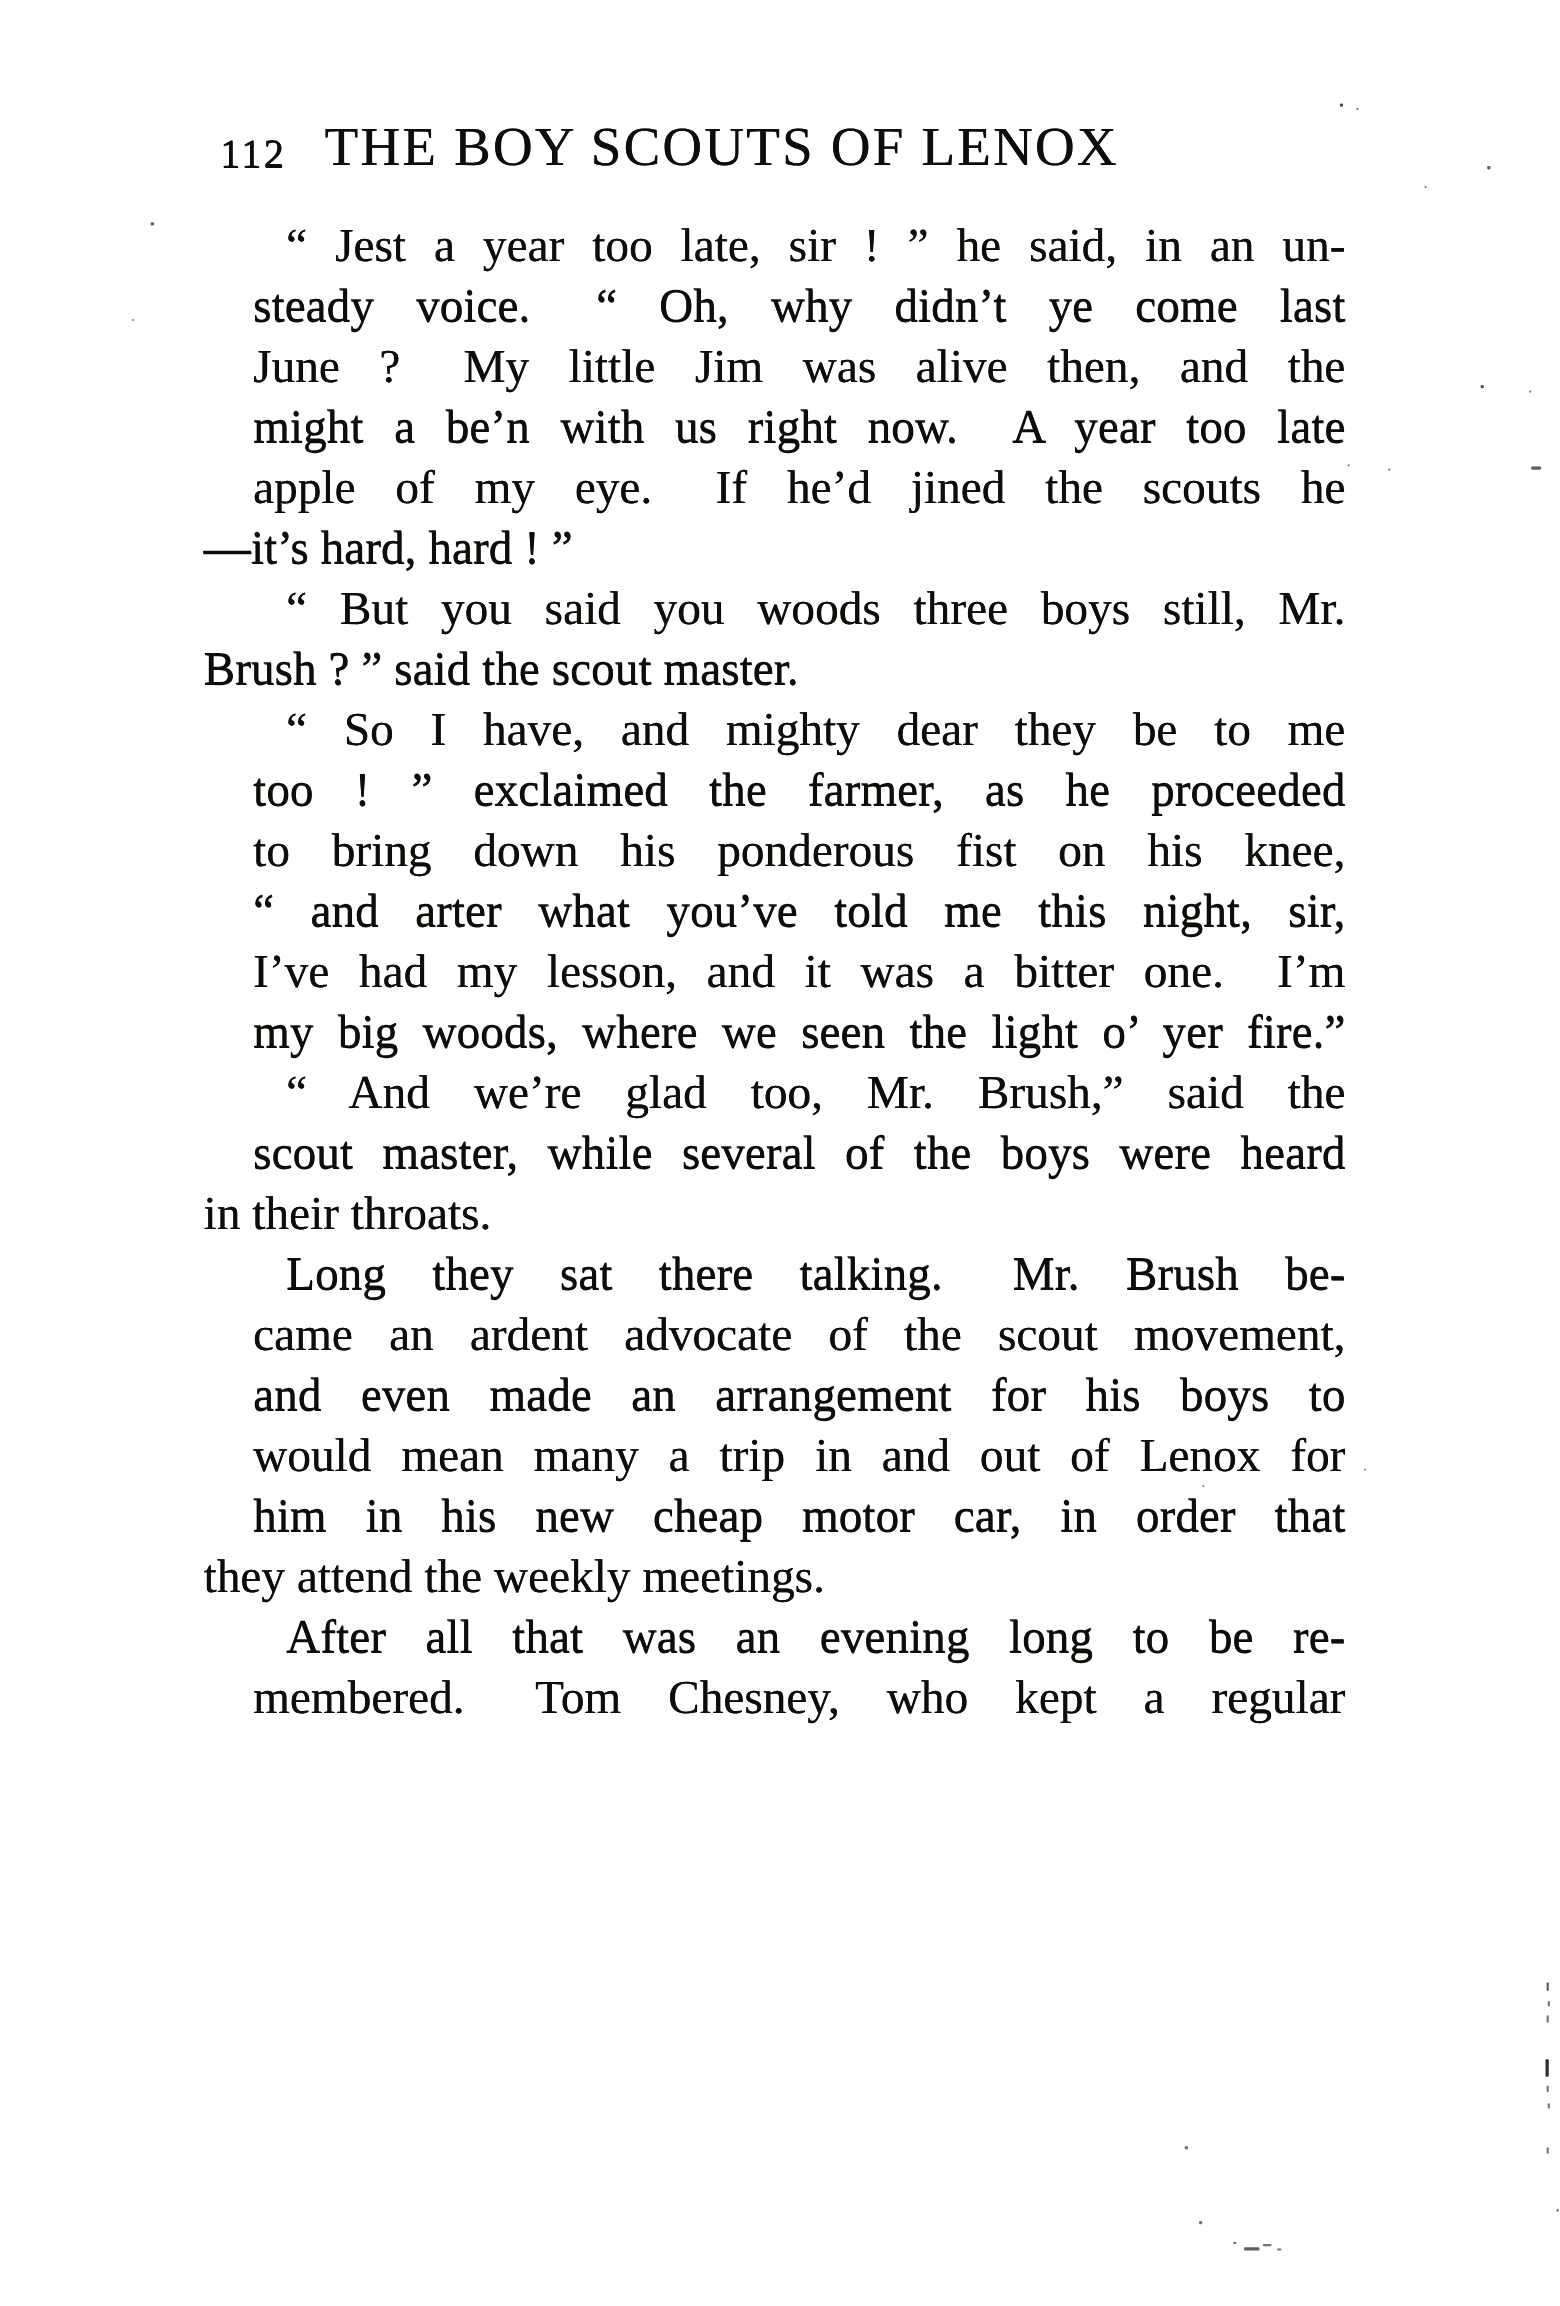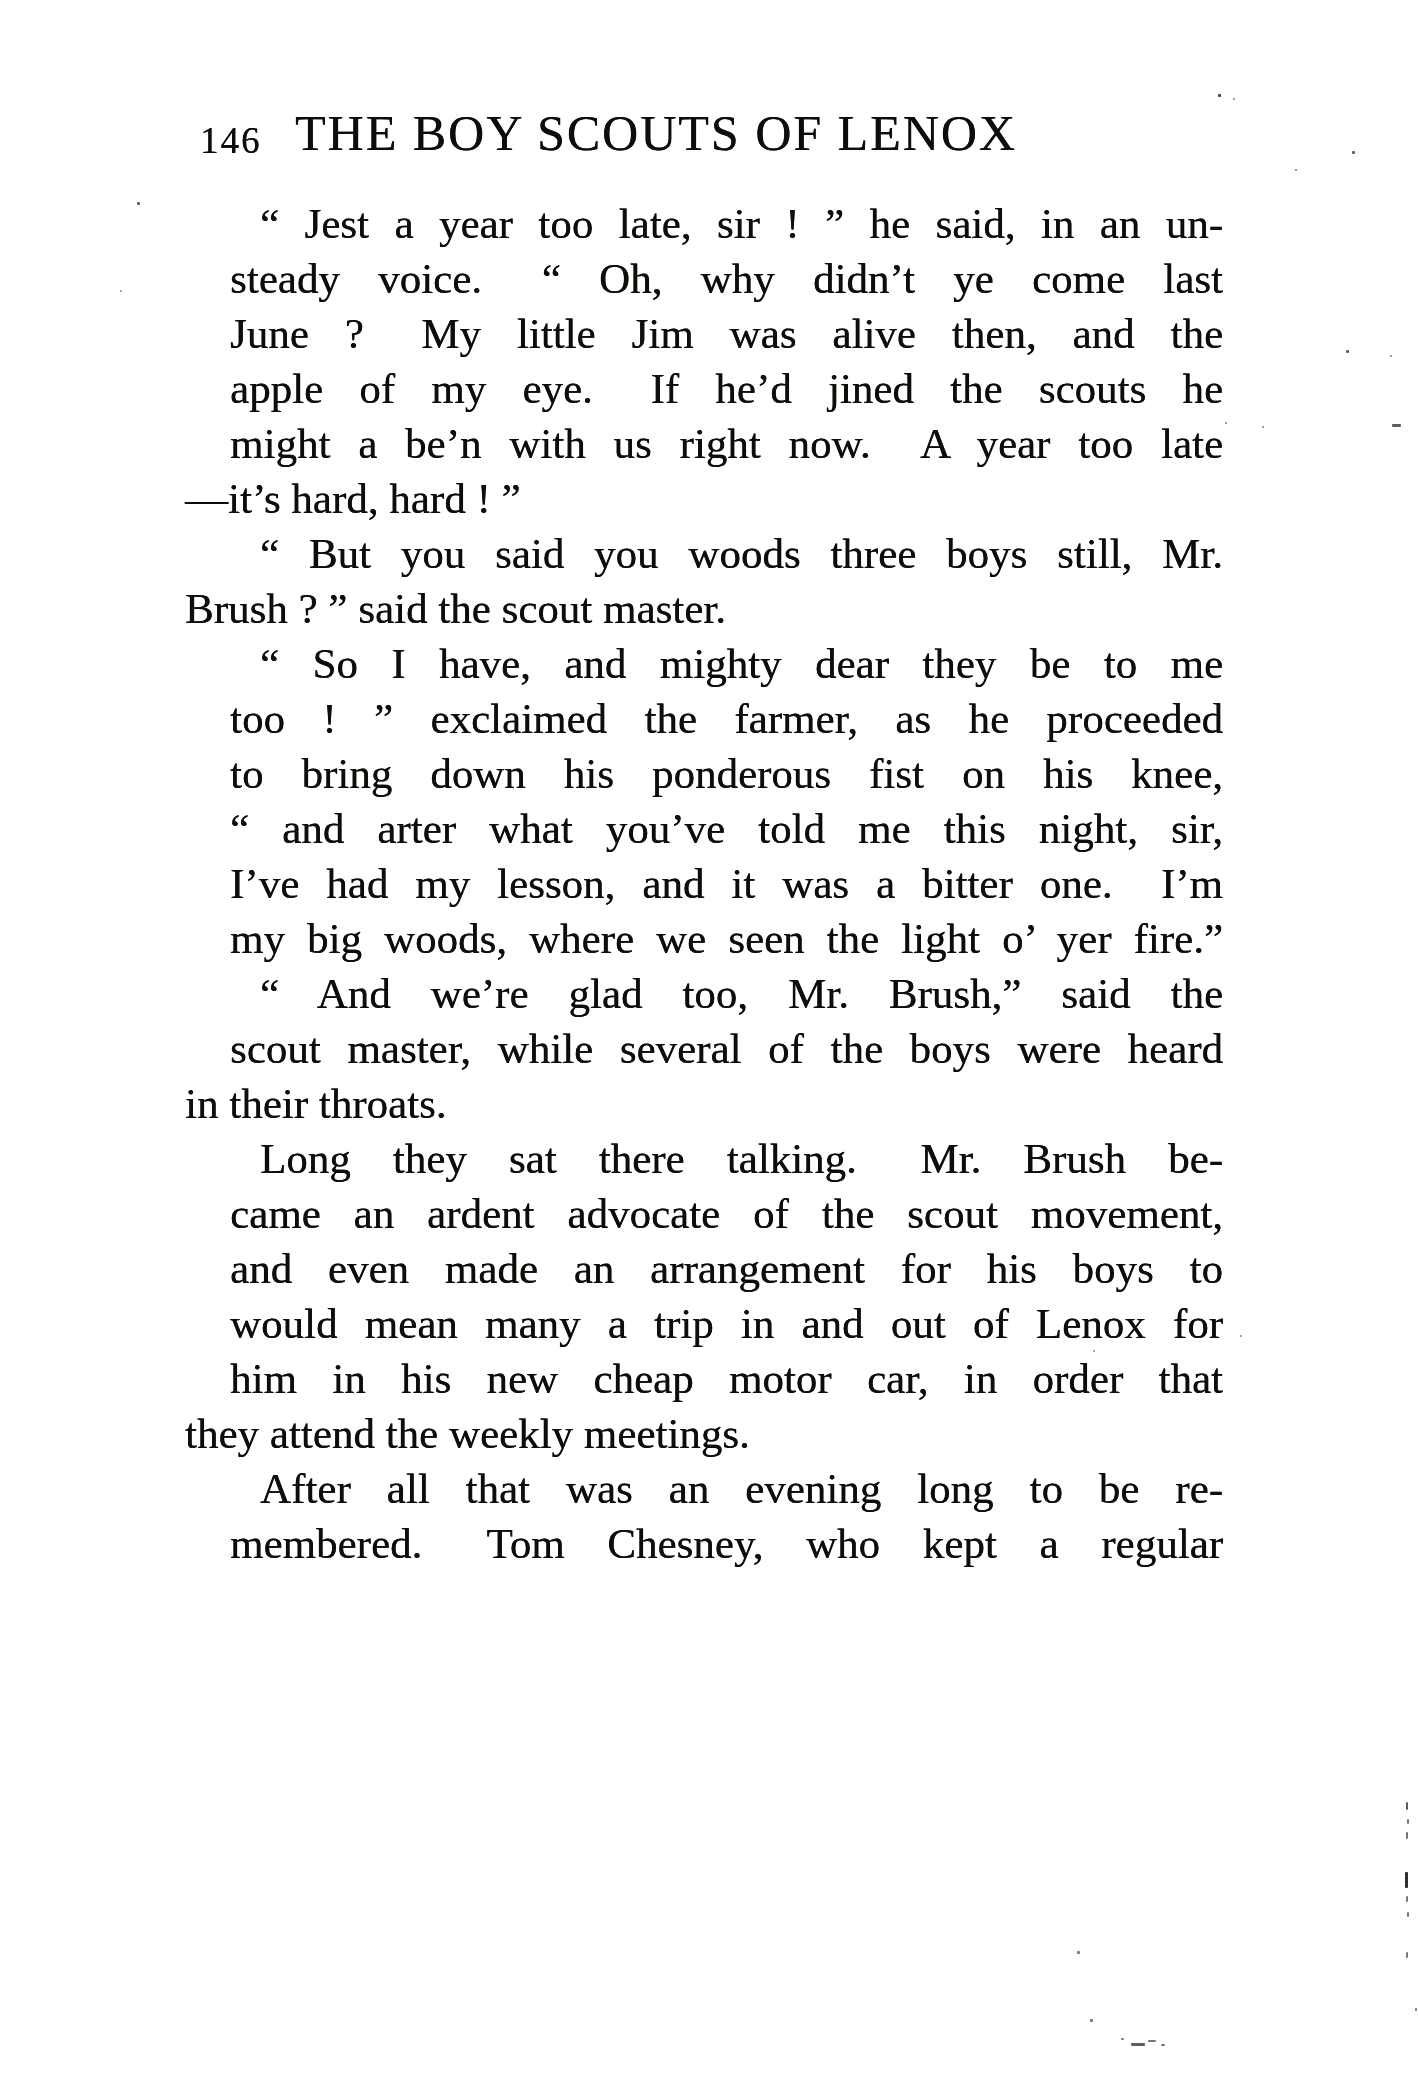--- a/index.html
+++ b/index.html
@@ -60,31 +60,31 @@
     position: absolute;
     background: #1a1a1a;
     border-radius: 1px;
   }
 </style>
 </head>
 <body>
 
 <div class="page">
 
-  <div class="folio">146</div>
+  <div class="folio">112</div>
 
   <div class="running-title">THE BOY SCOUTS OF LENOX</div>
 
   <div class="body-text" id="body-text">
       <div>
         <div class="line para-start justified">“ Jest a year too late, sir ! ” he said, in an un-</div>
         <div class="line justified">steady voice.  “ Oh, why didn’t ye come last</div>
         <div class="line justified">June ?  My little Jim was alive then, and the</div>
+        <div class="line justified">might a be’n with us right now.  A year too late</div>
         <div class="line justified">apple of my eye.  If he’d jined the scouts he</div>
-        <div class="line justified">might a be’n with us right now.  A year too late</div>
         <div class="line para-end">—it’s hard, hard ! ”</div>
       </div>
       <div>
         <div class="line para-start justified">“ But you said you woods three boys still, Mr.</div>
         <div class="line para-end">Brush ? ” said the scout master.</div>
       </div>
       <div>
         <div class="line para-start justified">“ So I have, and mighty dear they be to me</div>
         <div class="line justified">too ! ” exclaimed the farmer, as he proceeded</div>
         <div class="line justified">to bring down his ponderous fist on his knee,</div>

